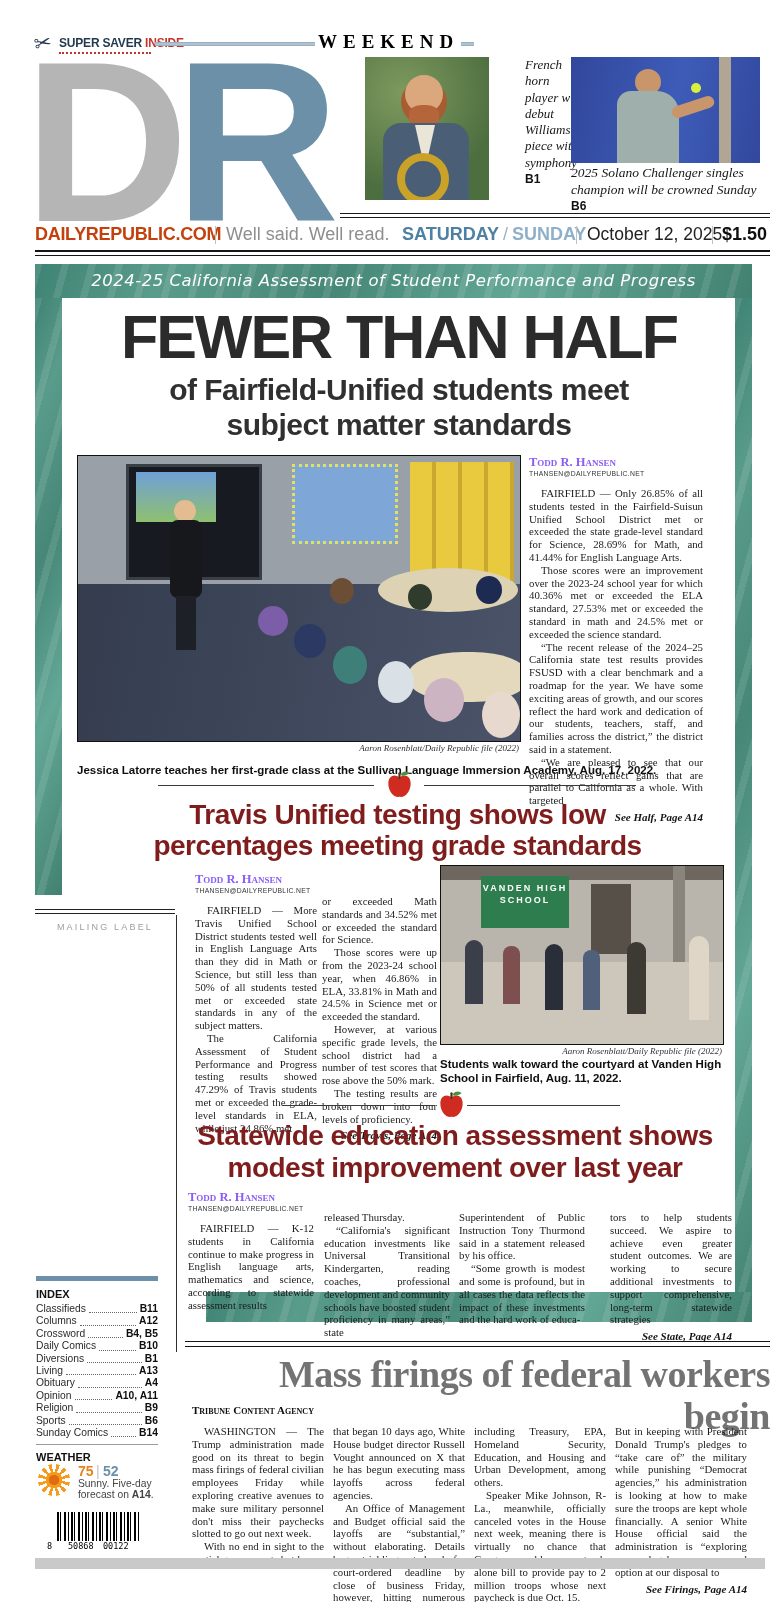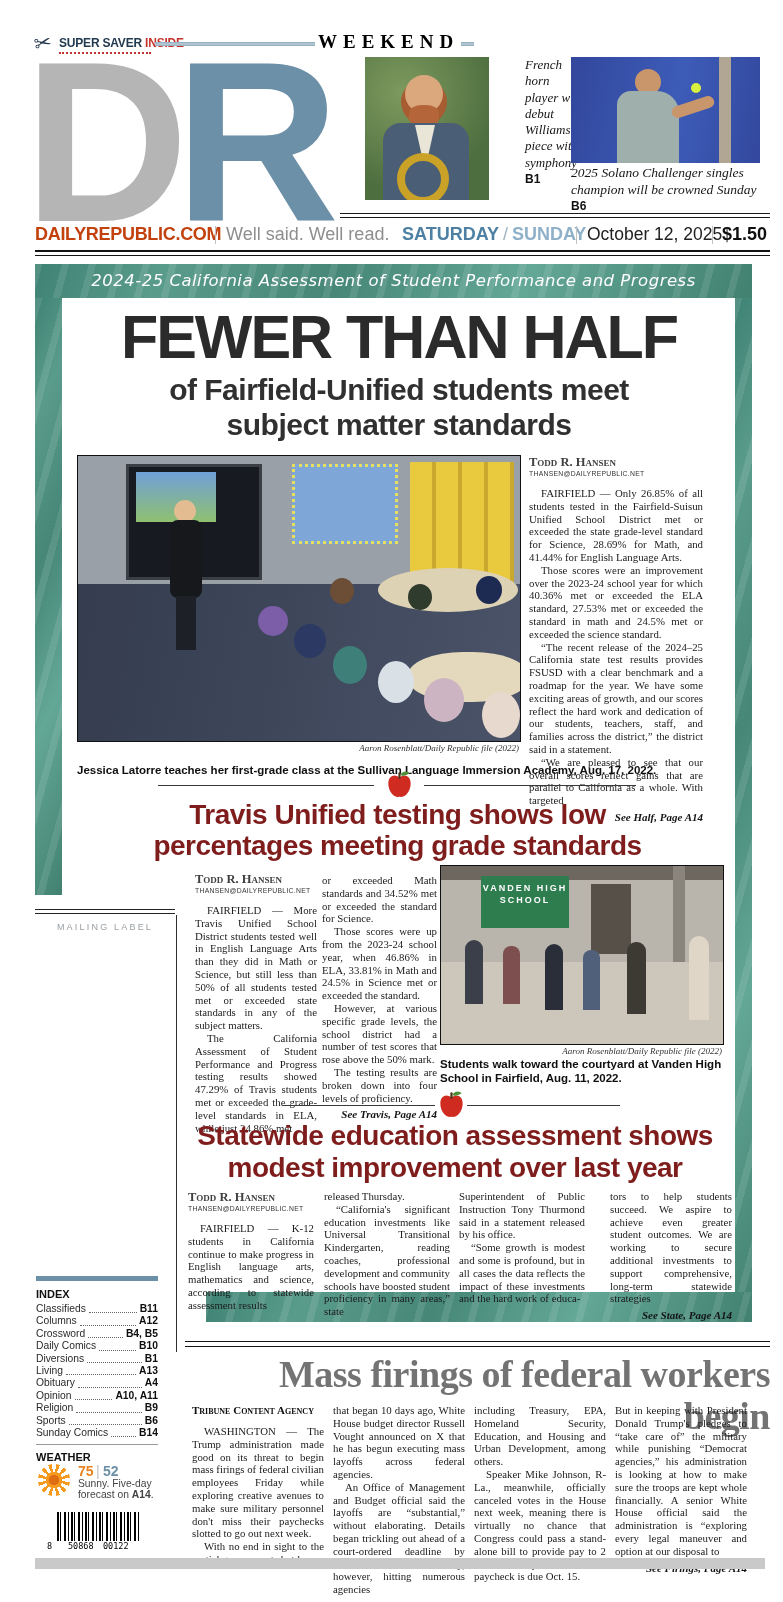--- a/index.html
+++ b/index.html
@@ -55,23 +55,23 @@
 
   
   .hl{font-family:"Liberation Sans",sans-serif;text-align:center;color:#2b2b2b;}
   .mainhl{left:62px;top:306px;width:674px;font-size:61px;line-height:62px;font-weight:800;letter-spacing:-2px;}
   .subhl{left:62px;top:372px;width:674px;font-size:30px;line-height:35px;font-weight:700;color:#303030;letter-spacing:-.5px;}
   .sechl{font-weight:700;color:#7f1d1d;letter-spacing:-.5px;}
 
   
   .col{text-align:justify;}
   .bp{font:10.8px/12.8px "Liberation Serif",serif;text-align:justify;text-indent:12px;margin:0;color:#1b1b1b;}
-  .cont{text-indent:0;}
+  .cont{text-indent:0;margin-top:21px;}
   .jump{font:italic bold 11px/13px "Liberation Serif",serif;text-align:right;margin-top:4px;color:#141414;}
-  .byl{font:bold 12.5px/14px "Liberation Serif",serif;font-variant:small-caps;color:#404040;}
+  .byl{font:bold 12.5px/14px "Liberation Serif",serif;font-variant:small-caps;color:#8b5cf6;}
   .bem{font:6.8px/9px "Liberation Sans",sans-serif;letter-spacing:.3px;color:#333;margin-bottom:9px;}
   .cap{font:bold 11.5px/13.5px "Liberation Sans",sans-serif;color:#0f0f0f;}
   .credit{font:italic 9px/10px "Liberation Serif",serif;color:#333;text-align:right;}
 
   
   .thinline{border-top:1px solid #3a3a3a;height:0;}
   .apple{width:27px;height:29px;}
   .firingsrule1{left:185px;top:1341px;width:585px;border-top:1.6px solid #141414;}
   .firingsrule2{left:185px;top:1346px;width:585px;border-top:1.6px solid #141414;}
   .firingshl{left:185px;top:1353px;width:585px;font-family:"Liberation Serif",serif;

